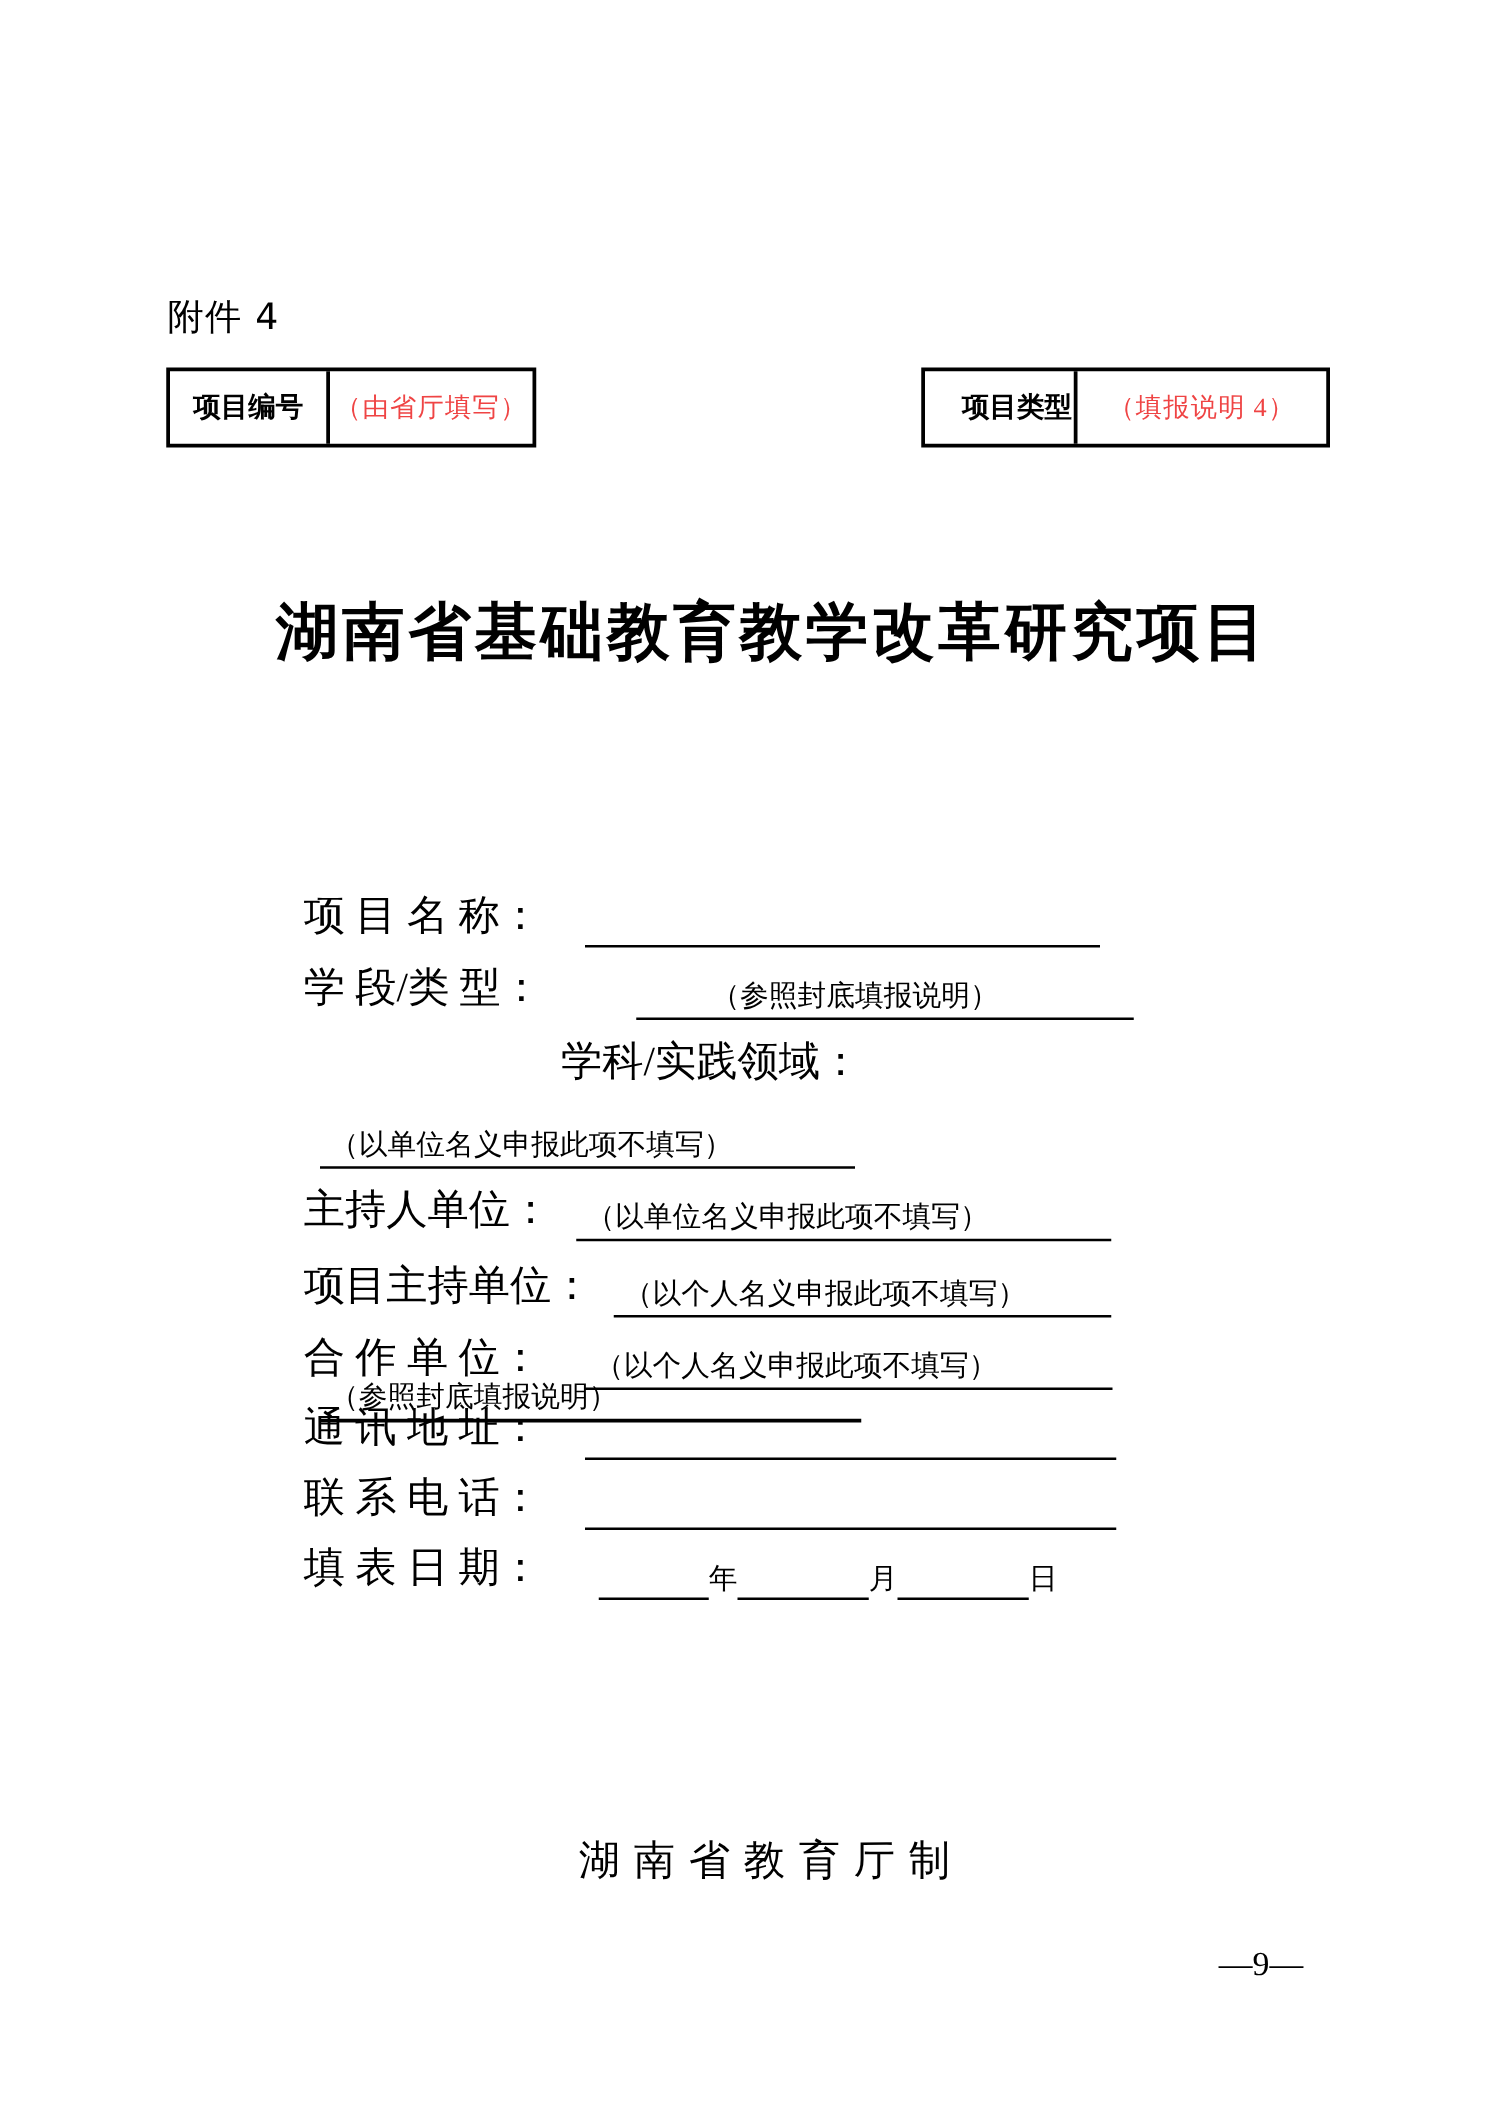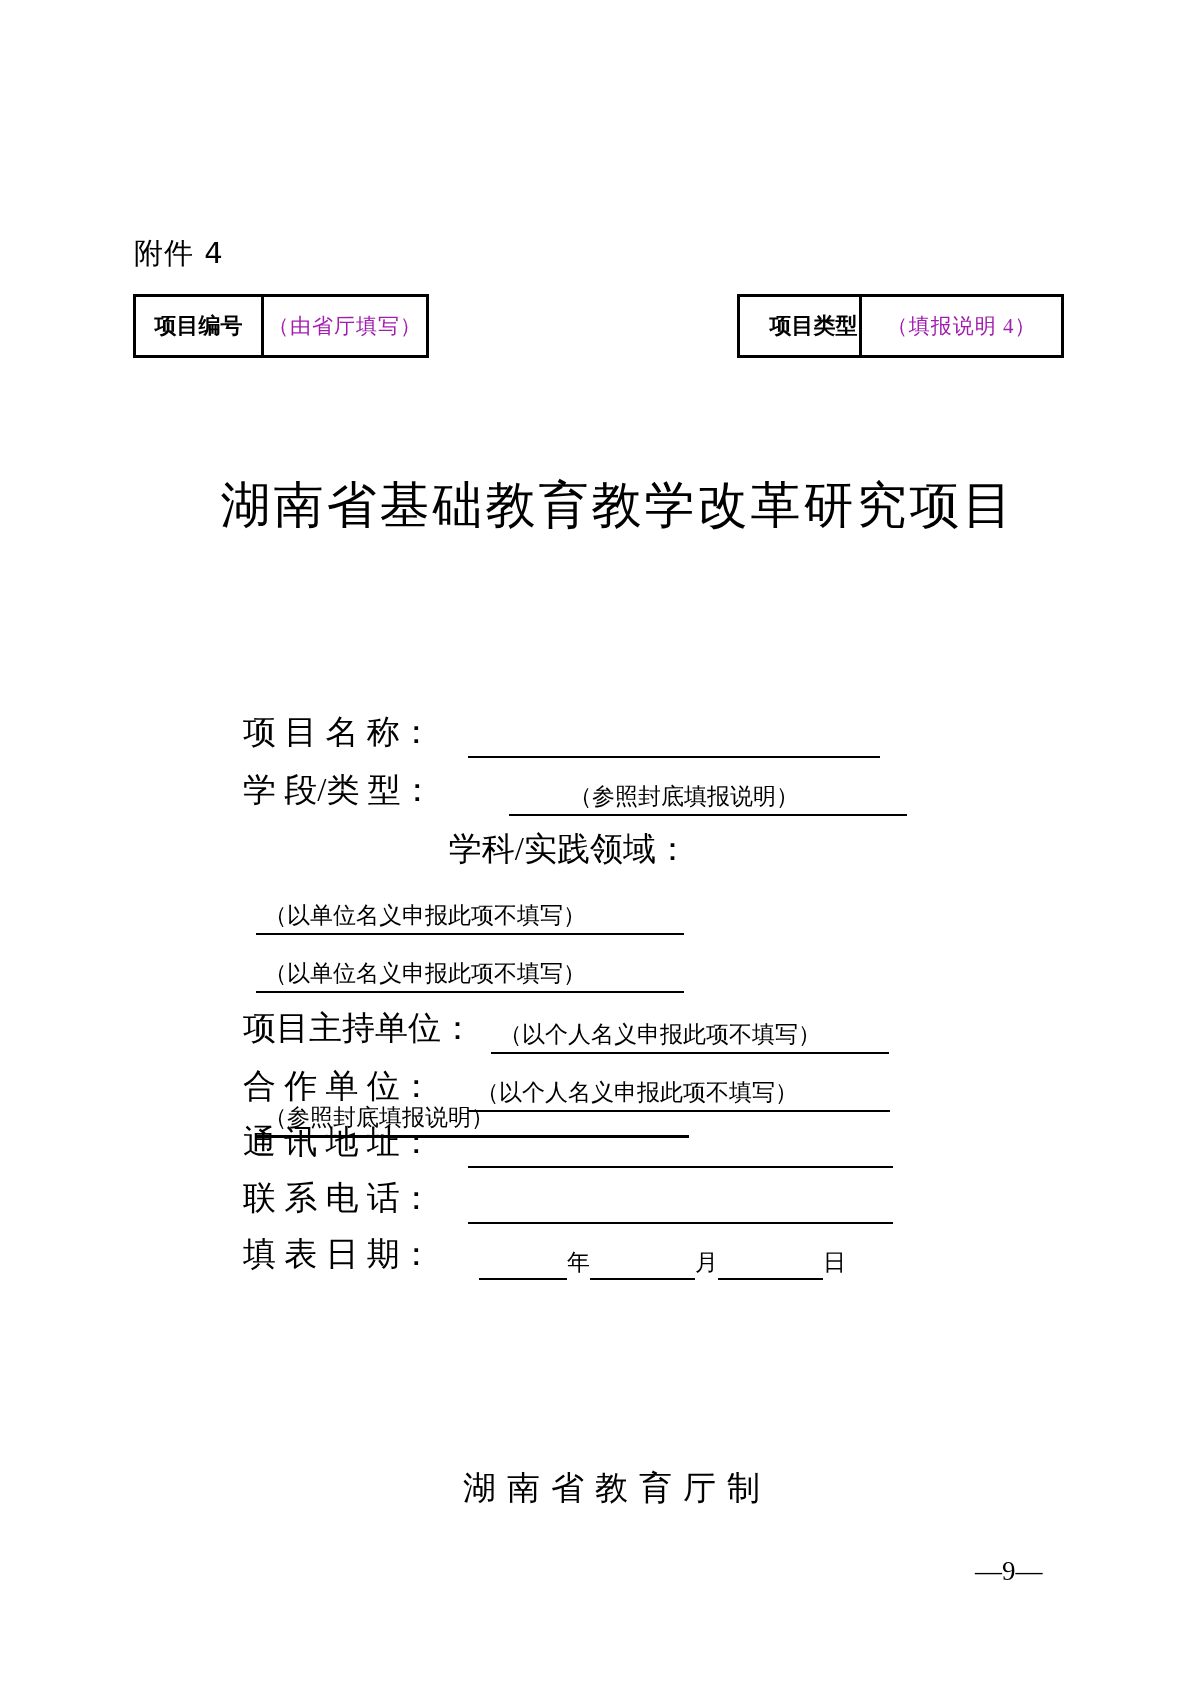--- a/index.html
+++ b/index.html
@@ -26,31 +26,31 @@
     border:3px solid #000; box-sizing:border-box;
     display:flex; background:#fff;
   }
   .hbox .cell-label {
     display:flex; align-items:center; justify-content:center;
     border-right:3px solid #000; box-sizing:border-box;
     font-size:22px; font-weight:600; white-space:nowrap;
   }
   .hbox .cell-value {
     flex:1; display:flex; align-items:center; justify-content:center;
-    font-size:21px; color:#a21caf; letter-spacing:1px; white-space:nowrap;
+    font-size:21px; color:#ef4444; letter-spacing:1px; white-space:nowrap;
   }
   #box-number { left:133px; width:296px; }
   #box-number .cell-label { width:128px; }
   #box-type { left:737px; width:327px; }
   #box-type .cell-label { width:122px;padding-left:28px; }
 
   
   .main-title {
     position:absolute; top:472px; left:618px; transform:translateX(-50%);
-    font-size:50px; font-weight:400; letter-spacing:3px; white-space:nowrap;
+    font-size:50px; font-weight:700; letter-spacing:3px; white-space:nowrap;
   }
   .sub-title {
     position:absolute; top:576px; left:630px; transform:translateX(-50%);
     font-size:64px; font-weight:700; letter-spacing:16px; white-space:nowrap;
   }
 
   
   .form-row {
     position:absolute; left:243px; height:50px;
     display:flex; align-items:flex-end;
@@ -119,20 +119,21 @@
         <span class="row-line thick" style="width: 433px;">
           <span class="row-annotation">（参照封底填报说明）</span>
         </span>
       </div>
       <div class="form-row" style="top: 885px;">
         <span class="row-line" style="width: 428px;">
           <span class="row-annotation">（以单位名义申报此项不填写）</span>
         </span>
       </div>
       <div class="form-row" style="top: 943px;">
+        <span class="row-label" style="flex: 0 0 205px;">主持人单位：</span>
         <span class="row-line" style="width: 428px;">
           <span class="row-annotation">（以单位名义申报此项不填写）</span>
         </span>
       </div>
       <div class="form-row" style="top: 1004px;">
         <span class="row-label" style="flex: 0 0 235px;">项目主持单位：</span>
         <span class="row-line" style="width: 398px;">
           <span class="row-annotation">（以个人名义申报此项不填写）</span>
         </span>
       </div>

